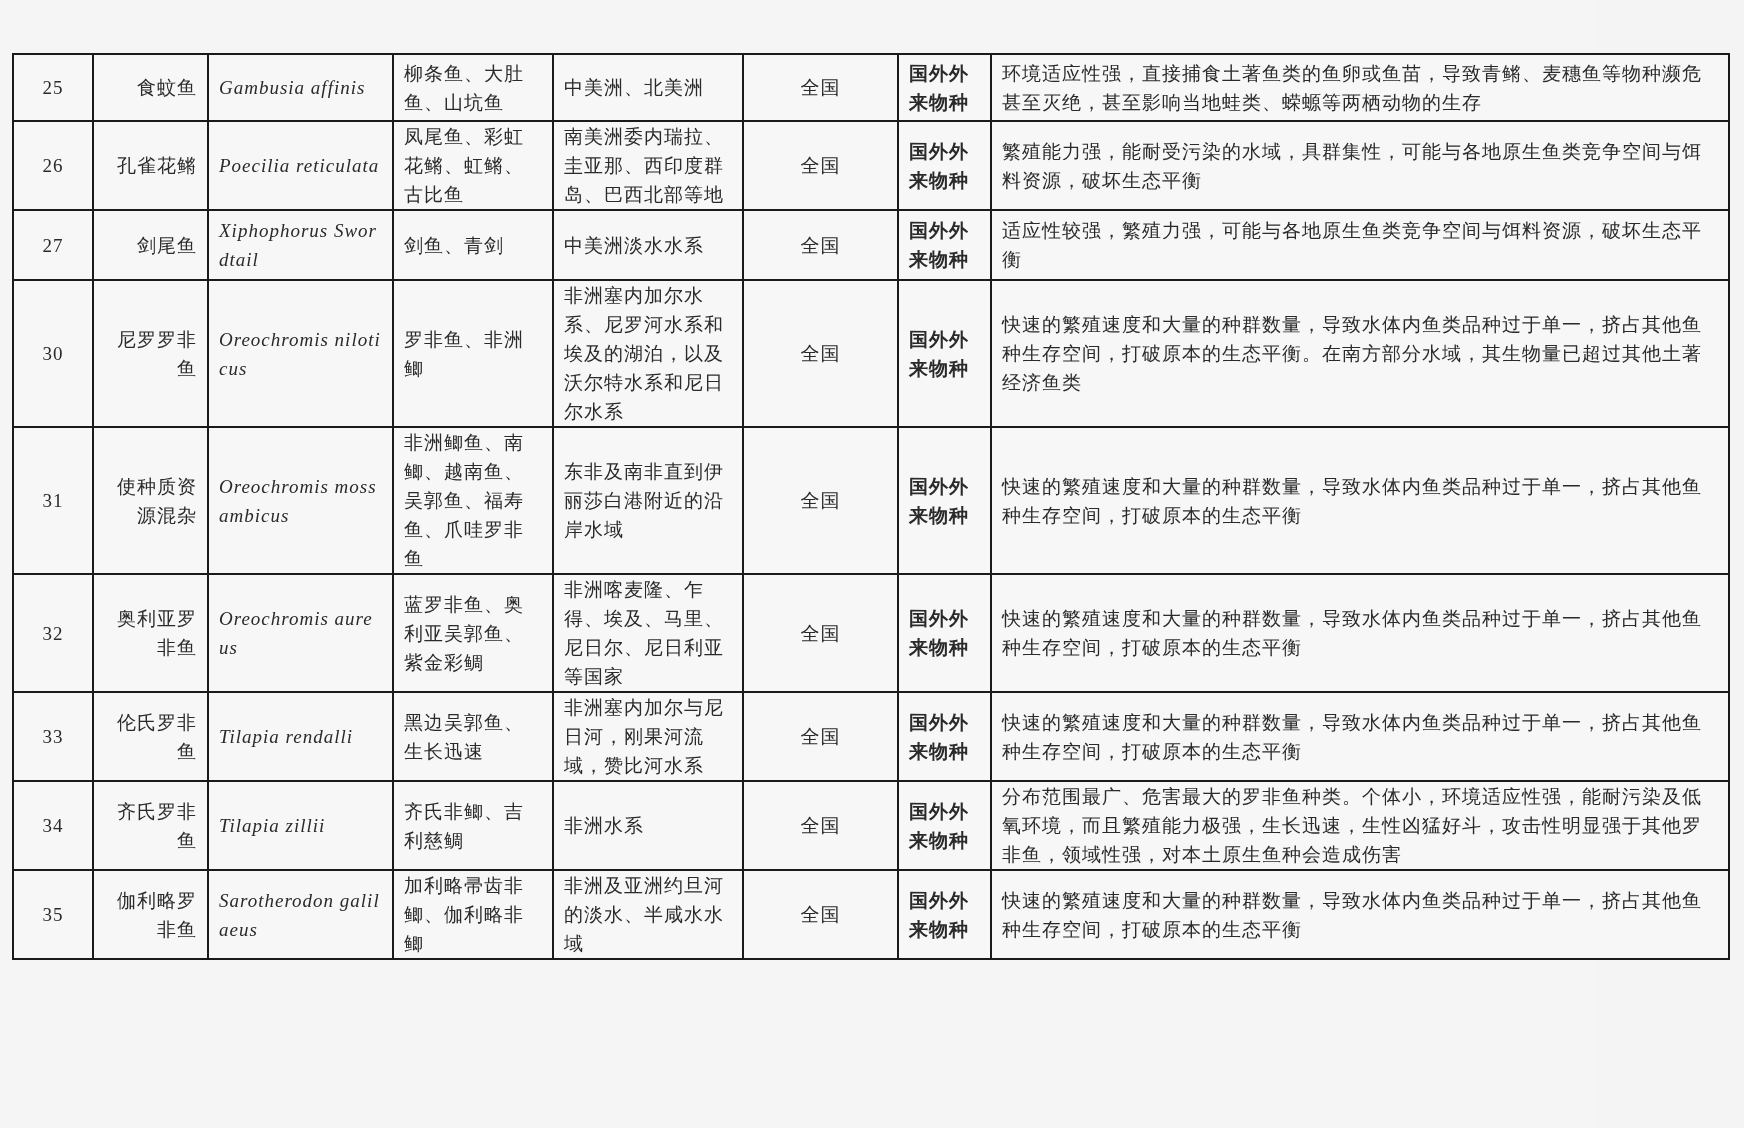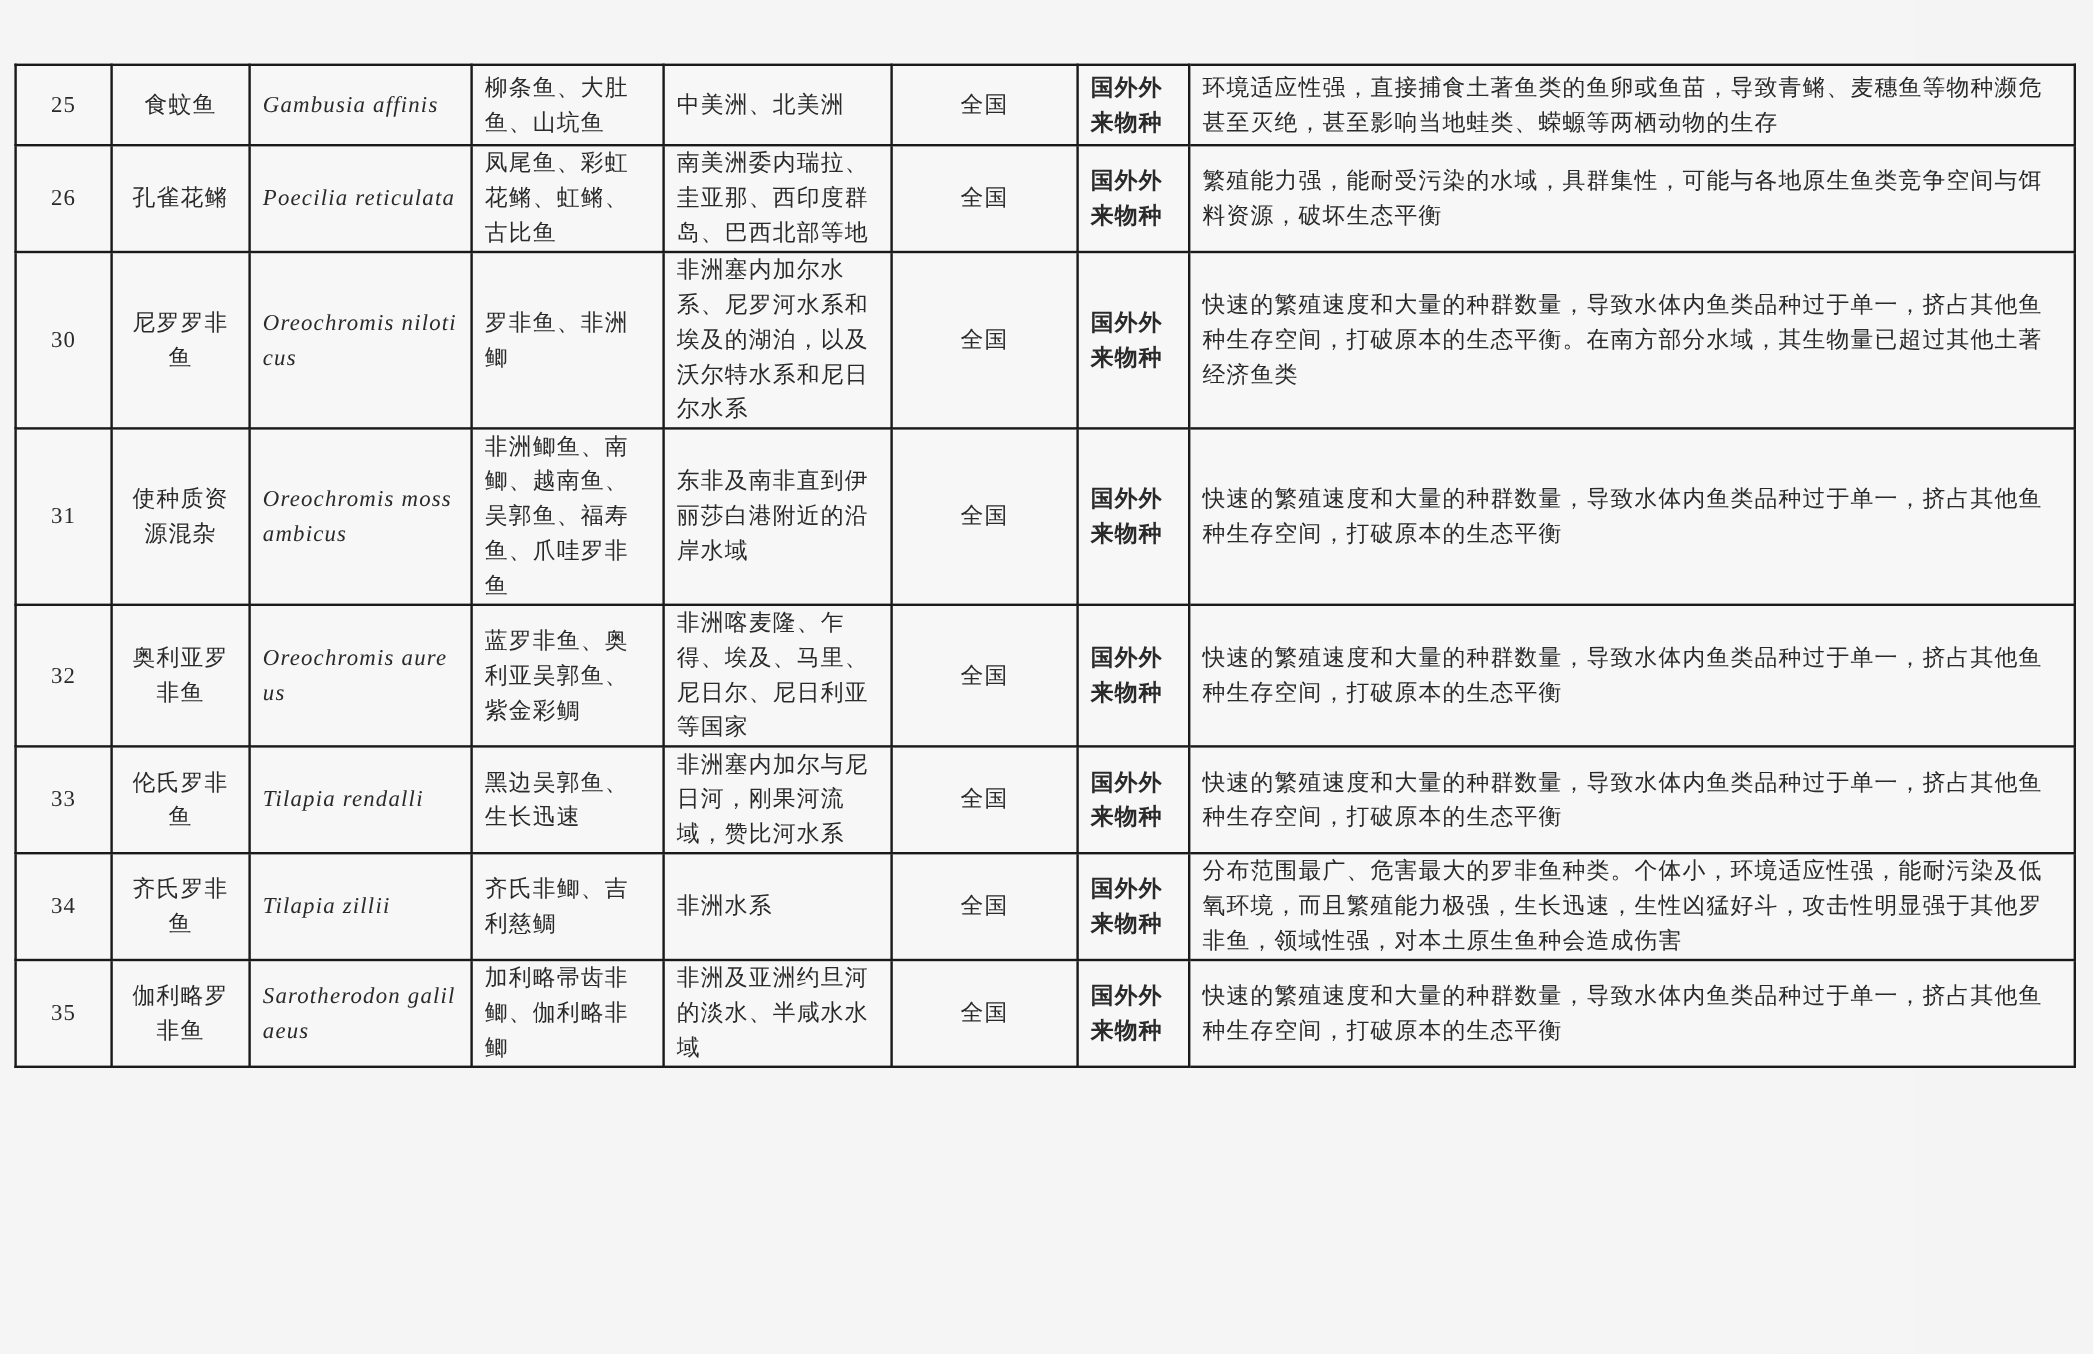--- a/index.html
+++ b/index.html
@@ -34,21 +34,21 @@
     border: 2px solid #1a1a1a;
     padding: 0 10px;
     font-size: 19px;
     line-height: 29px;
     vertical-align: middle;
     color: #2a2a2a;
     letter-spacing: 1px;
     word-break: break-all;
   }
   td.c-no { text-align: center; font-family: "Liberation Serif", serif; font-size: 21px; letter-spacing: 0; }
-  td.c-cn { text-align: center; }
+  td.c-cn { text-align: right; }
   td.c-latin { font-family: "Liberation Serif", serif; font-style: italic; font-size: 21px; letter-spacing: 0.5px; padding-left: 13px; margin-left: 26px; }
   td.c-alias { padding-left: 13px; }
   td.c-origin { padding-left: 13px; }
   td.c-dist { padding-left: 14px; text-align: center; }
   td.c-type { text-align: left; padding: 0 6px; font-weight: bold; }
   td.c-harm { padding-left: 14px; padding-right: 8px; }
 </style>
 </head>
 <body>
 
@@ -77,20 +77,30 @@
   </tr>
         <tr style="height: 88px;">
     <td class="c-no">26</td>
     <td class="c-cn">孔雀花鳉</td>
     <td class="c-latin">Poecilia reticulata</td>
     <td class="c-alias">凤尾鱼、彩虹花鳉、虹鳉、古比鱼</td>
     <td class="c-origin">南美洲委内瑞拉、圭亚那、西印度群岛、巴西北部等地</td>
     <td class="c-dist">全国</td>
     <td class="c-type">国外外来物种</td>
     <td class="c-harm">繁殖能力强，能耐受污染的水域，具群集性，可能与各地原生鱼类竞争空间与饵料资源，破坏生态平衡</td>
+  </tr>
+        <tr style="height: 70px;">
+    <td class="c-no">27</td>
+    <td class="c-cn">剑尾鱼</td>
+    <td class="c-latin">Xiphophorus Swordtail</td>
+    <td class="c-alias">剑鱼、青剑</td>
+    <td class="c-origin">中美洲淡水水系</td>
+    <td class="c-dist">全国</td>
+    <td class="c-type">国外外来物种</td>
+    <td class="c-harm">适应性较强，繁殖力强，可能与各地原生鱼类竞争空间与饵料资源，破坏生态平衡</td>
   </tr>
         <tr style="height: 145px;">
     <td class="c-no">30</td>
     <td class="c-cn">尼罗罗非鱼</td>
     <td class="c-latin">Oreochromis niloticus</td>
     <td class="c-alias">罗非鱼、非洲鲫</td>
     <td class="c-origin">非洲塞内加尔水系、尼罗河水系和埃及的湖泊，以及沃尔特水系和尼日尔水系</td>
     <td class="c-dist">全国</td>
     <td class="c-type">国外外来物种</td>
     <td class="c-harm">快速的繁殖速度和大量的种群数量，导致水体内鱼类品种过于单一，挤占其他鱼种生存空间，打破原本的生态平衡。在南方部分水域，其生物量已超过其他土著经济鱼类</td>

